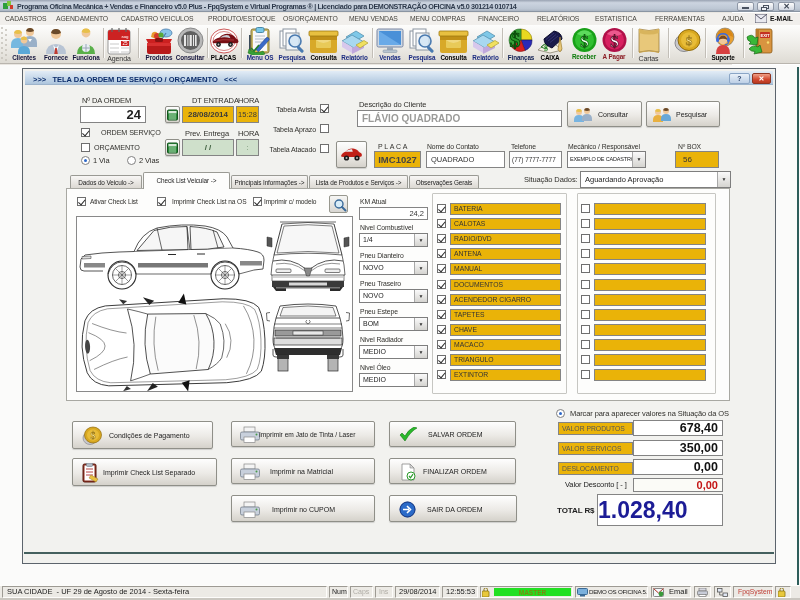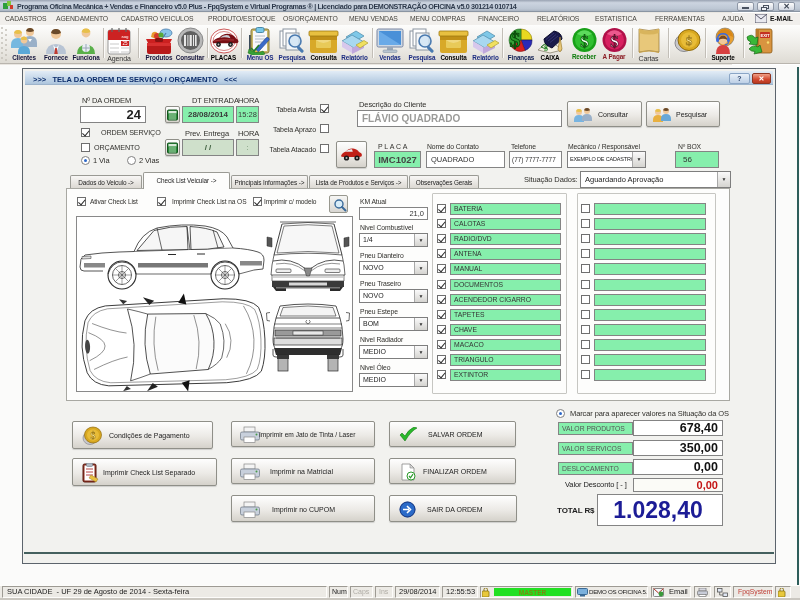--- a/index.html
+++ b/index.html
@@ -4,21 +4,21 @@
 *{margin:0;padding:0;box-sizing:border-box}
 html,body{width:800px;height:600px;overflow:hidden}
 #app{position:relative;width:732px;height:600px;font-family:"Liberation Sans",sans-serif;background:#e9e6e1}
 .ab{position:absolute}
 .lbl{position:absolute;font-size:6.8px;color:#302f2b;white-space:nowrap;line-height:1.1;letter-spacing:-0.1px}
 .cb{position:absolute;width:8.5px;height:8.5px;background:#fff;border:1px solid #6e6e6e}
 .cb.c::after{content:"";position:absolute;left:1.5px;top:-0.5px;width:3px;height:5.5px;border-right:1.6px solid #2a2a2a;border-bottom:1.6px solid #2a2a2a;transform:rotate(40deg)}
 .rad{position:absolute;width:9px;height:9px;border-radius:50%;background:#fff;border:1px solid #808080}
 .rad.on::after{content:"";position:absolute;left:1.8px;top:1.8px;width:3.5px;height:3.5px;border-radius:50%;background:#2d68c8}
 .tf{position:absolute;background:#fff;border:1px solid #848484;font-size:7.5px;color:#333;white-space:nowrap;overflow:hidden}
-.yf{background:#86efac}
+.yf{background:#eab308}
 .gf{background:#cfe0cb}
 .dd{position:absolute;background:#fff;border:1px solid #7e7e7e;font-size:7px;color:#222;white-space:nowrap;overflow:hidden}
 .dd i{position:absolute;right:0;top:0;bottom:0;width:13px;background:linear-gradient(#fafafa,#d5d4d0);border-left:1px solid #a8a8a8;font-style:normal;font-size:5px;color:#333;text-align:center}
 .btn{position:absolute;background:linear-gradient(#fefefe,#eceae6 55%,#d5d2cb);border:1px solid #8f8f88;border-radius:2px;font-size:7px;color:#1c1c1c;text-align:center;box-shadow:0 1px 1px rgba(0,0,0,.15)}
 .grp{position:absolute;background:#fdfdfc;border:1px solid #c6c6c2;border-radius:1px}
 .mi{position:absolute;top:0;font-size:6.8px;color:#46443e;white-space:nowrap;line-height:13px;letter-spacing:-0.1px}
 .ti{position:absolute;top:27px;text-align:center;font-size:6.3px;font-weight:bold;color:#14143c;line-height:1;letter-spacing:-0.1px}
 .ti svg{display:block;margin:0 auto}
 .tsep{position:absolute;top:28px;width:1px;height:30px;background:#c2beb7;box-shadow:1px 0 0 #fbfaf8}
 .sp{position:absolute;top:586px;height:12px;background:#eceae5;border:1px solid;border-color:#9d9a93 #fdfcfa #fdfcfa #9d9a93;font-size:7.5px;color:#222;line-height:10px;padding-left:4px;white-space:nowrap;overflow:hidden}
@@ -585,21 +585,21 @@
 <rect x="201" y="138" width="10" height="16" fill="#b4b4b4" stroke-width="0.7"></rect>
 <rect x="251" y="138" width="10" height="16" fill="#b4b4b4" stroke-width="0.7"></rect>
 <rect x="200" y="138" width="12" height="4" fill="#383838" stroke="none"></rect>
 <rect x="250" y="138" width="12" height="4" fill="#383838" stroke="none"></rect>
 <path d="M199 121 h64" stroke-width="0.5"></path>
 <path d="M193 104 L190 103.5 L189.5 96 L193 95.5 M269 104 L272 103.5 L272.5 96 L269 95.5" stroke-width="0.7"></path>
 </g>
 </svg>
 
 <div class="lbl" style="left:360px;top:198px;z-index:3">KM Atual</div>
-<div class="tf" style="left:359px;top:207px;width:69px;height:13px;font-size:7.5px;text-align:right;line-height:11px;padding-right:3px;z-index:3">21,0</div>
+<div class="tf" style="left:359px;top:207px;width:69px;height:13px;font-size:7.5px;text-align:right;line-height:11px;padding-right:3px;z-index:3">24,2</div>
 <div class="lbl" style="left:360px;top:224px;z-index:3">Nivel Combustível</div>
 <div class="dd" style="left:359px;top:233px;width:69px;height:14px;line-height:12px;padding-left:3px;z-index:3">1/4<i style="line-height:12px">▼</i></div>
 <div class="lbl" style="left:360px;top:252px;z-index:3">Pneu Dianteiro</div>
 <div class="dd" style="left:359px;top:261px;width:69px;height:14px;line-height:12px;padding-left:3px;z-index:3">NOVO<i style="line-height:12px">▼</i></div>
 <div class="lbl" style="left:360px;top:280px;z-index:3">Pneu Traseiro</div>
 <div class="dd" style="left:359px;top:289px;width:69px;height:14px;line-height:12px;padding-left:3px;z-index:3">NOVO<i style="line-height:12px">▼</i></div>
 <div class="lbl" style="left:360px;top:308px;z-index:3">Pneu Estepe</div>
 <div class="dd" style="left:359px;top:317px;width:69px;height:14px;line-height:12px;padding-left:3px;z-index:3">BOM<i style="line-height:12px">▼</i></div>
 <div class="lbl" style="left:360px;top:336px;z-index:3">Nivel Radiador</div>
 <div class="dd" style="left:359px;top:345px;width:69px;height:14px;line-height:12px;padding-left:3px;z-index:3">MEDIO<i style="line-height:12px">▼</i></div>
@@ -741,21 +741,21 @@
 <div class="lbl" style="left:570px;top:410px;font-size:7.5px">Marcar para aparecer valores na Situação da OS</div>
 <div class="tf yf" style="left:558px;top:422px;width:75px;height:13px;font-size:6.8px;line-height:11px;padding-left:3px;color:#555">VALOR PRODUTOS</div>
 <div class="tf" style="left:633px;top:420px;width:90px;height:16px;font-size:12.5px;font-weight:bold;text-align:right;line-height:14px;padding-right:4px;color:#111">678,40</div>
 <div class="tf yf" style="left:558px;top:442px;width:75px;height:13px;font-size:6.8px;line-height:11px;padding-left:3px;color:#555">VALOR SERVICOS</div>
 <div class="tf" style="left:633px;top:440px;width:90px;height:16px;font-size:12.5px;font-weight:bold;text-align:right;line-height:14px;padding-right:4px;color:#111">350,00</div>
 <div class="tf yf" style="left:558px;top:462px;width:75px;height:13px;font-size:6.8px;line-height:11px;padding-left:3px;color:#555">DESLOCAMENTO</div>
 <div class="tf" style="left:633px;top:459px;width:90px;height:16px;font-size:12.5px;font-weight:bold;text-align:right;line-height:14px;padding-right:4px;color:#111">0,00</div>
 <div class="lbl" style="left:565px;top:481px;font-size:7.5px;color:#222">Valor Desconto [ - ]</div>
 <div class="tf" style="left:633px;top:478px;width:90px;height:14px;font-size:11px;font-weight:bold;text-align:right;line-height:12px;padding-right:4px;color:#c41414;background:#fbfbf7">0,00</div>
 <div class="lbl" style="left:557px;top:507px;font-size:8px;font-weight:bold;color:#222">TOTAL R$</div>
-<div class="tf" style="left:597px;top:494px;width:126px;height:32px;font-size:23px;font-weight:bold;text-align:center;line-height:30px;padding-right:4px;color:#1c1c96">1.028,40</div>
+<div class="tf" style="left:597px;top:494px;width:126px;height:32px;font-size:23px;font-weight:bold;text-align:left;line-height:30px;padding-right:4px;color:#1c1c96">1.028,40</div>
 </div>
 
 <div class="ab" style="left:0;top:585px;width:800px;height:13px;background:#eceae5;border-top:1px solid #fdfdfb"></div>
 <div class="ab" style="left:0;top:598px;width:800px;height:2px;background:#cac7c0"></div>
 <div id="statusbar">
 <div class="sp" style="left:2px;width:325px">SUA CIDADE&nbsp; - UF 29 de Agosto de 2014 - Sexta-feira</div>
 <div class="sp" style="left:329px;width:19px;padding-left:2px;font-size:7px">Num</div>
 <div class="sp" style="left:350px;width:23px;color:#b0ada6;padding-left:2px;font-size:7px">Caps</div>
 <div class="sp" style="left:375px;width:18px;color:#b0ada6;padding-left:3px;font-size:7px">Ins</div>
 <div class="sp" style="left:395px;width:45px;padding-left:3px">29/08/2014</div>

